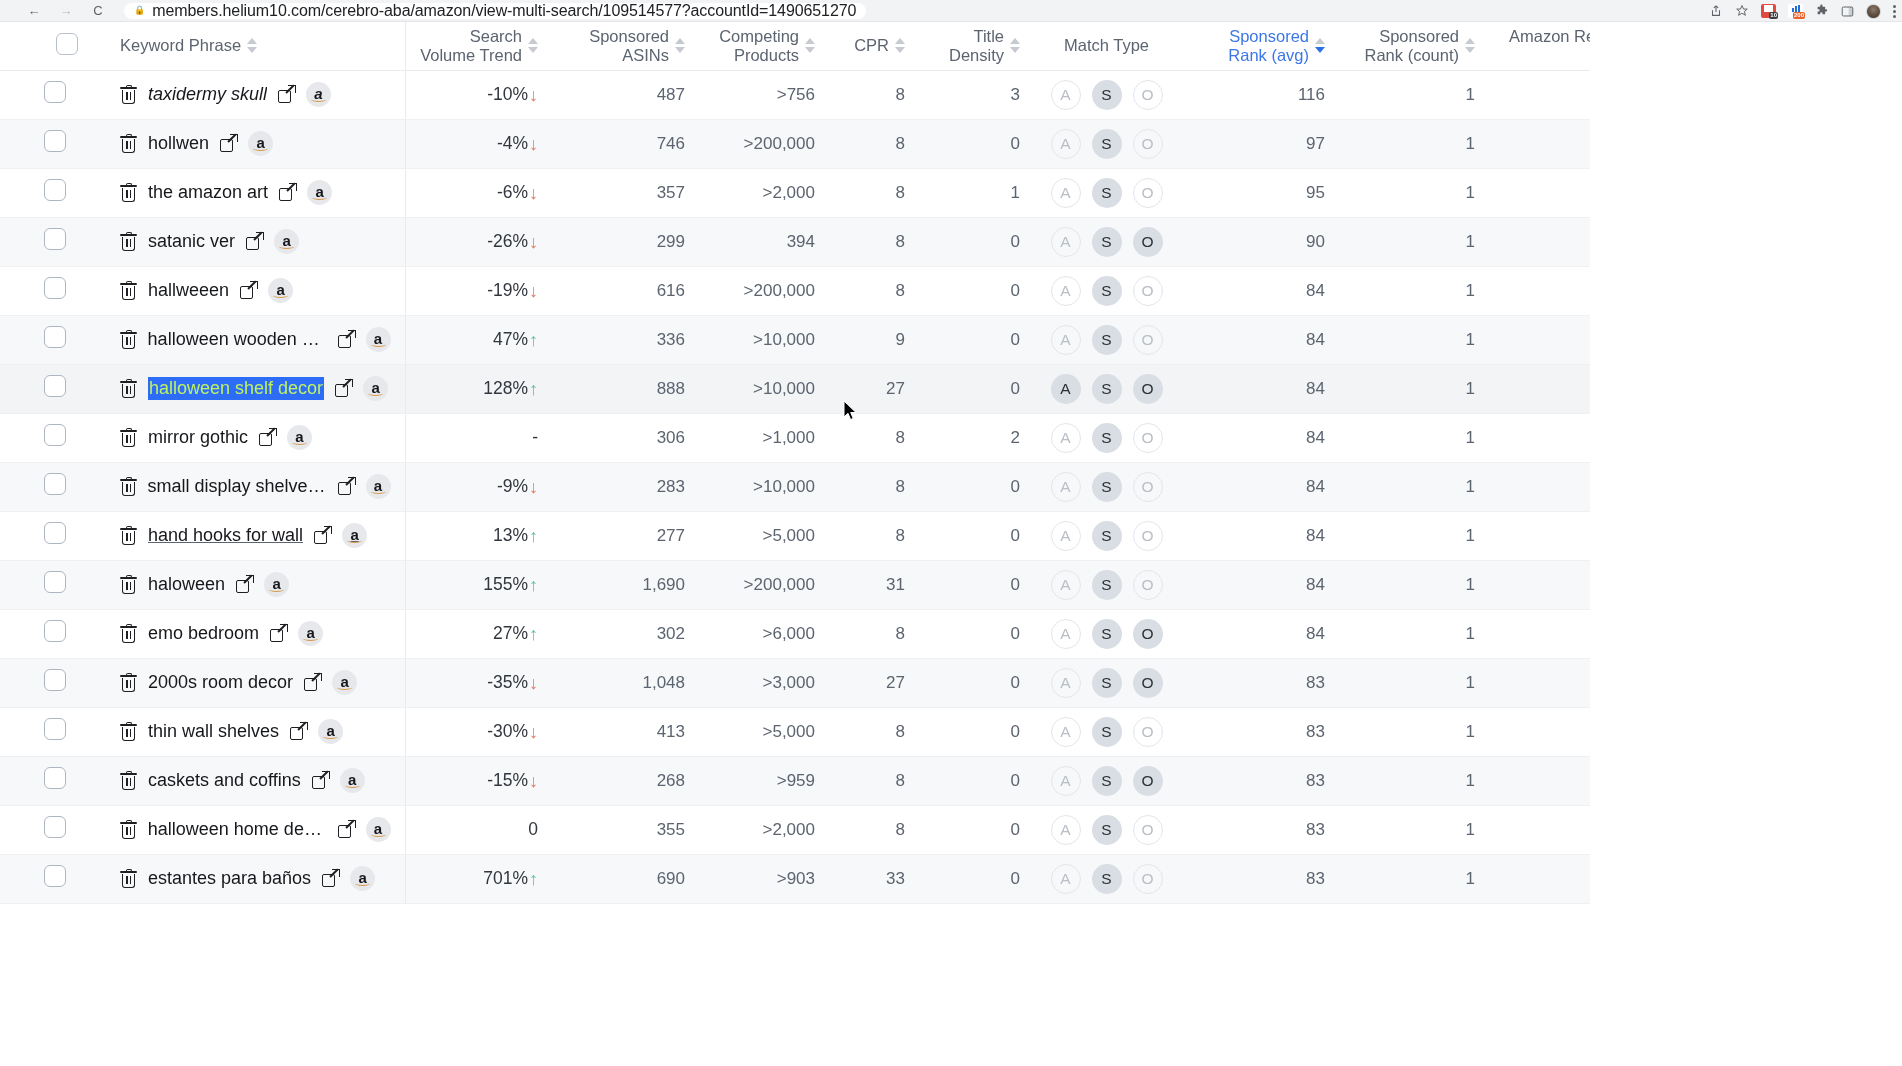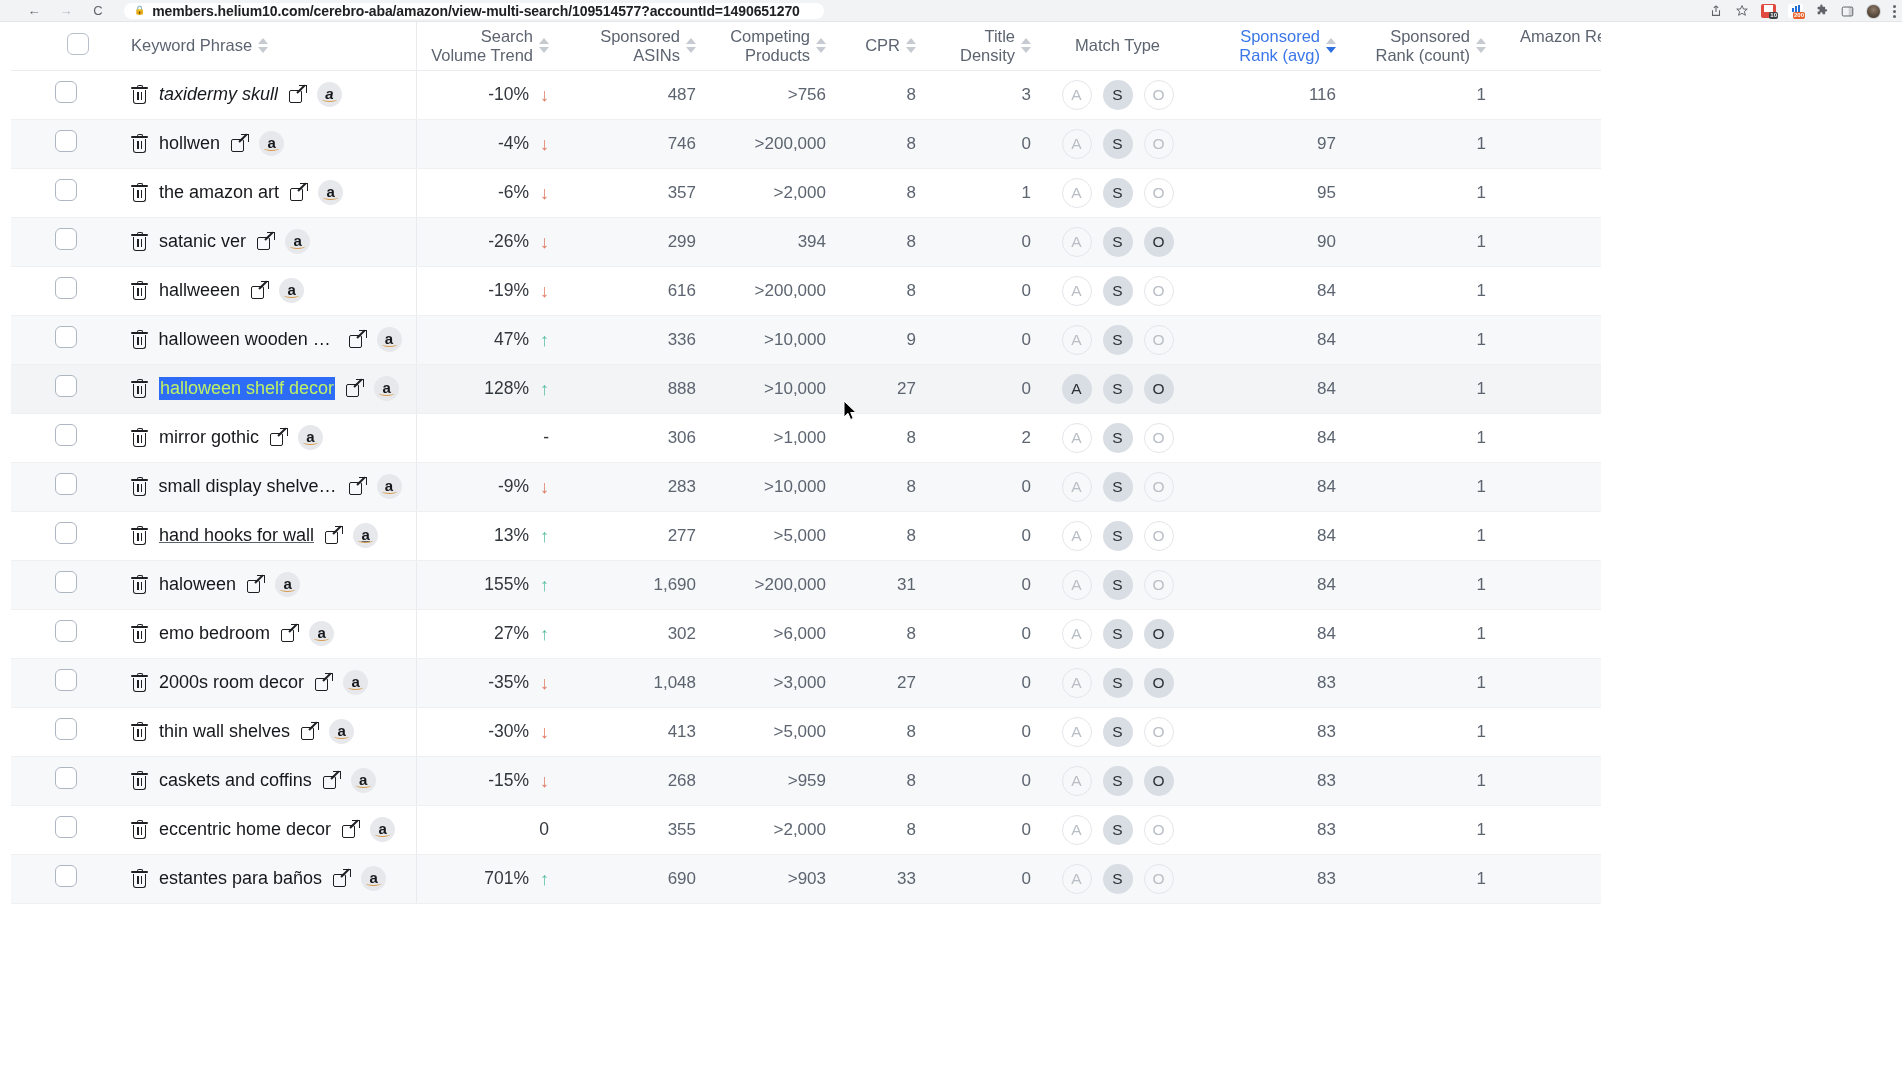--- a/index.html
+++ b/index.html
@@ -33,25 +33,24 @@
     background: #ffffff;
     border-radius: 9px;
     display: flex;
     align-items: center;
     padding: 0 10px;
     flex: 0 0 auto;
     min-width: 700px;
   }
   .lock-ico { margin-right: 7px; color: #5f6368; font-size: 9px; line-height: 1; }
   .url-text {
-    font-size: 14px;
+    font-size: 16px;
     color: #202124;
     white-space: nowrap;
     letter-spacing: -0.1px;
-    font-weight: bold;
   }
   .toolbar-right {
     position: absolute;
     right: 6px; top: 0;
     height: 22px;
     display: flex;
     align-items: center;
     gap: 12px;
   }
   .tb-ico { color: #5f6368; font-size: 12px; line-height: 1; display: flex; align-items: center; }
@@ -81,21 +80,21 @@
     width: 15px; height: 15px; border-radius: 50%;
     background: radial-gradient(circle at 50% 35%, #8d7b6a 0%, #5a4a3c 60%, #3a3029 100%);
     border: 1px solid #d0d2d5;
   }
   .kebab { display: flex; flex-direction: column; gap: 2px; }
   .kebab i { width: 3px; height: 3px; border-radius: 50%; background: #5f6368; display: block; }
 
   
   .table-wrap {
     position: absolute;
-    top: 22px; left: 11px;
+    top: 22px; left: 0;
     width: 1590px;
     height: 1044px;
     overflow: hidden;
     background: #ffffff;
   }
   table.kw {
     border-collapse: collapse;
     table-layout: fixed;
     width: 1902px;
   }
@@ -248,21 +247,21 @@
     font-family: "Liberation Sans", sans-serif;
   }
   .amz-badge .smile {
     position: absolute; bottom: 5px; left: 5px;
     width: 15px; height: 5px;
     border-bottom: 1.6px solid #d79a4a;
     border-radius: 0 0 50% 50%;
   }
 
   
-  .trend-cell { display: flex; align-items: center; justify-content: flex-end; gap: 11px; }
+  .trend-cell { display: flex; align-items: center; justify-content: flex-end; gap: 1px; }
   .trend-val { font-size: 17.5px; color: #32363d; }
   .arrow-g, .arrow-r {
     font-size: 18px; line-height: 1; font-weight: 400;
   }
   .arrow-g { color: #59bfa3; }
   .arrow-r { color: #e07b63; }
 
   
   .mt-cell { display: flex; align-items: center; justify-content: center; gap: 11px; }
   .pill {
@@ -1112,21 +1111,21 @@
         <tr>
           <td></td>
           <td style="padding: 0px 0px 0px 14px;"><span class="cbx"></span></td>
           <td style="padding-left: 30px;">
             <div class="kw-cell">
               <span class="trash">
                 <span class="handle"></span>
                 <span class="lid"></span>
                 <span class="can"></span>
               </span>
-              <span class="kw-text">eccentric home decor</span>
+              <span class="kw-text">halloween home decor</span>
               <span class="ext-link">
                 <span class="box"></span>
                 <span class="arrow"></span>
               </span>
               <span class="amz-badge">
                 <span>a</span>
                 <span class="smile"></span>
               </span>
             </div>
           </td>

